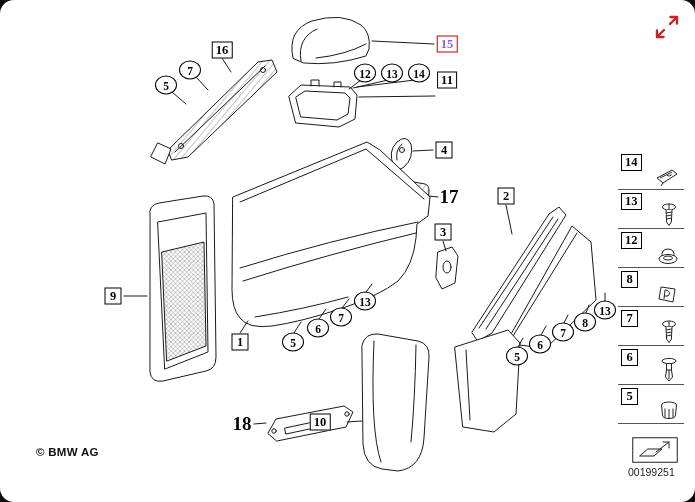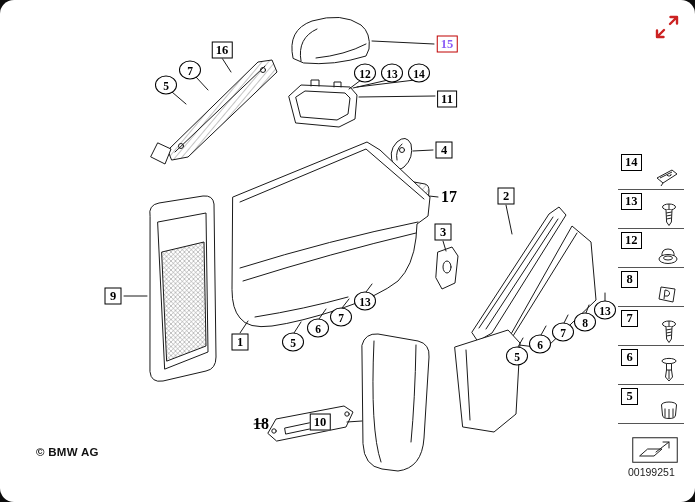--- a/index.html
+++ b/index.html
@@ -5,21 +5,21 @@
   *{box-sizing:border-box}
   html,body{margin:0;padding:0;background:#0c0c0c}
   .stage{position:relative;width:695px;height:502px;background:#fff;border-radius:14px;overflow:hidden;
          font-family:"Liberation Sans",sans-serif;color:#111}
   .art{position:absolute;left:0;top:0}
   .co{position:absolute;transform:translate(-50%,-50%);display:flex;align-items:center;justify-content:center;
       background:#fff;font-family:"Liberation Serif",serif;font-weight:bold;color:#000;z-index:3}
   .co.box{border:1.4px solid #000;height:17px;min-width:17px;padding:0 3px;font-size:12.5px}
   .co.box.hl{border:1.8px solid #c00000;color:#8b5cf6}
   .co.circ{border:1.4px solid #000;width:22px;height:19px;border-radius:50%;font-size:11.5px}
-  .co.plain{background:transparent;font-size:16px;border:none}
+  .co.plain{background:transparent;font-size:19px;border:none}
   .legend{position:absolute;left:618px;top:151px;width:66px;z-index:3}
   .legend-row{position:relative;height:39px;border-bottom:1px solid #555;background:#fff}
   .legend .lnum{position:absolute;left:3px;top:3px;transform:none}
   .licon{position:absolute;right:5px;bottom:1px;line-height:0}
   .fullscreen{position:absolute;left:654px;top:14px;width:26px;height:26px;cursor:pointer;z-index:4;line-height:0}
   .thumb{position:absolute;left:632px;top:437px;line-height:0;cursor:pointer;z-index:3}
   .copyright{position:absolute;left:36px;top:446px;font-size:11.5px;font-weight:bold;letter-spacing:.3px;z-index:3}
   .dianum{position:absolute;left:628px;top:466px;font-size:10.5px;color:#222;z-index:3}
 </style>
 </head>
@@ -114,30 +114,30 @@
       <path d="M518,347 L523,338"></path>
       <path d="M541,335 L546,326"></path>
       <path d="M564,323 L568,315"></path>
       <path d="M586,313 L589,305"></path>
       <path d="M605,301 L605,293"></path>
     </g>
   </svg>
 
   <div class="co box" style="left:222px;top:50px">16</div>
   <div class="co box hl" style="left:447px;top:44px">15</div>
-  <div class="co box" style="left:447px;top:99px">11</div>
+  <div class="co box" style="left:447px;top:80px">11</div>
   <div class="co box" style="left:444px;top:150px">4</div>
   <div class="co box" style="left:506px;top:196px">2</div>
   <div class="co box" style="left:443px;top:232px">3</div>
   <div class="co box" style="left:113px;top:296px">9</div>
   <div class="co box" style="left:240px;top:342px">1</div>
   <div class="co box" style="left:320px;top:422px">10</div>
 
   <div class="co plain" style="left:449px;top:197px">17</div>
-  <div class="co plain" style="left:261px;top:424px">18</div>
+  <div class="co plain" style="left:242px;top:424px">18</div>
 
   <div class="co circ" style="left:166px;top:85px">5</div>
   <div class="co circ" style="left:190px;top:70px">7</div>
   <div class="co circ" style="left:365px;top:73px">12</div>
   <div class="co circ" style="left:392px;top:73px">13</div>
   <div class="co circ" style="left:419px;top:73px">14</div>
   <div class="co circ" style="left:293px;top:342px">5</div>
   <div class="co circ" style="left:318px;top:328px">6</div>
   <div class="co circ" style="left:341px;top:317px">7</div>
   <div class="co circ" style="left:365px;top:301px">13</div>

